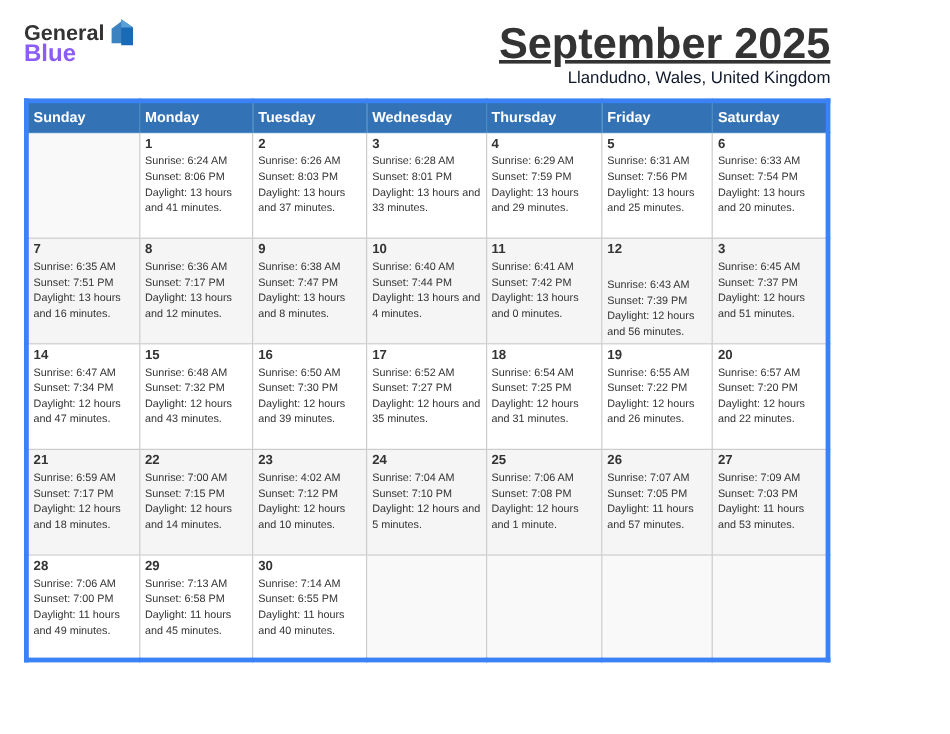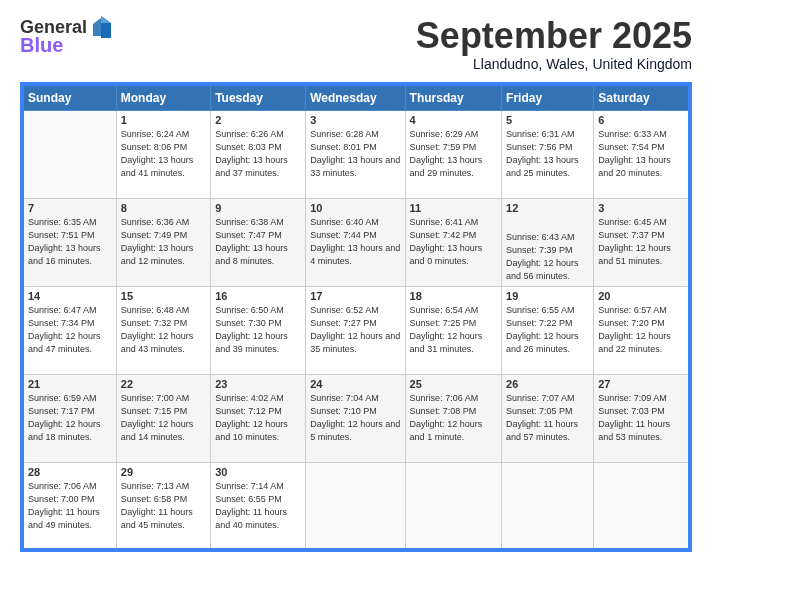--- a/index.html
+++ b/index.html
@@ -28,20 +28,21 @@
       align-items: flex-start;
     }
     .title-section {
       text-align: right;
     }
     .month-title {
       font-size: 36px;
       font-weight: bold;
       color: #333;
       line-height: 1.1;
+      text-decoration: underline;
     }
     .location {
       font-size: 14px;
       color: #0f172a;
     }
     .calendar {
       width: 100%;
       border-collapse: collapse;
       border: 4px solid #3b82f6;
     }
@@ -159,21 +160,21 @@
         <tr class="row-alt">
           <td>
             <div class="day-number">7</div>
             <div class="day-info" style="white-space: pre-line;">Sunrise: 6:35 AM
 Sunset: 7:51 PM
 Daylight: 13 hours and 16 minutes.</div>
           </td>
           <td>
             <div class="day-number">8</div>
             <div class="day-info" style="white-space: pre-line;">Sunrise: 6:36 AM
-Sunset: 7:49 PM
+Sunset: 7:17 PM
 Daylight: 13 hours and 12 minutes.</div>
           </td>
           <td>
             <div class="day-number">9</div>
             <div class="day-info" style="white-space: pre-line;">Sunrise: 6:38 AM
 Sunset: 7:47 PM
 Daylight: 13 hours and 8 minutes.</div>
           </td>
           <td>
             <div class="day-number">10</div>

